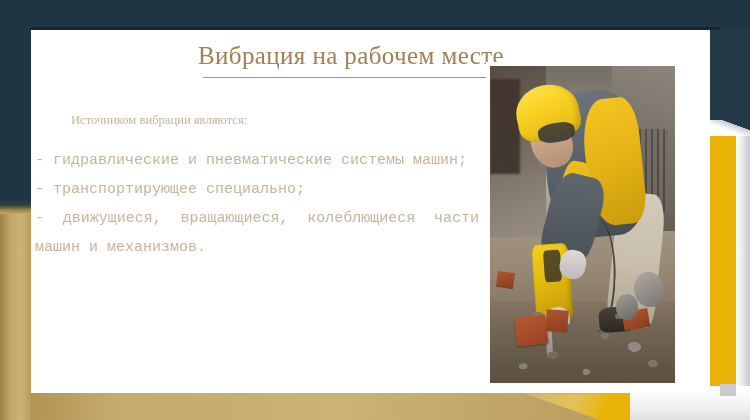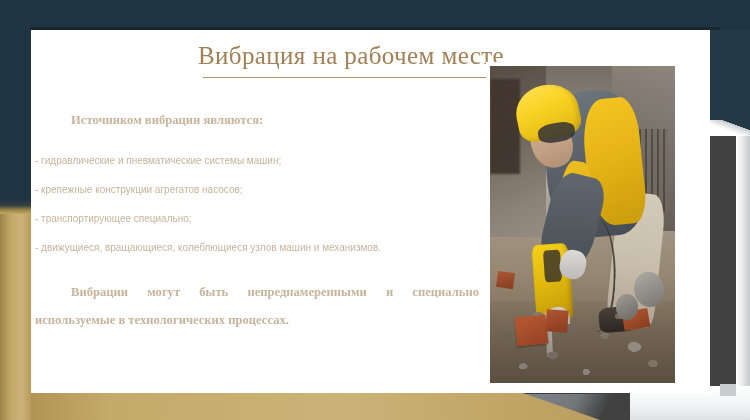--- a/index.html
+++ b/index.html
@@ -8,21 +8,21 @@
     width:750px; height:420px;
     overflow:hidden;
     background:#ffffff;
     font-family:"Liberation Serif", serif;
   }
 
   
   #slide {
     position:relative;
     width:750px; height:420px;
-    background:#404040;
+    background:#eab308;
     overflow:hidden;
   }
 
   
   .frame-top {
     position:absolute; left:0; top:0;
     width:750px; height:30px;
     background:#203543;
     z-index:3;
   }
@@ -149,25 +149,25 @@
 
   .p {
     font-family:"Liberation Serif", serif;
     font-size:12.6px;
     line-height:28px;
     color:#c6b49c;
     margin:0;
   }
   .p.indent { text-indent:36px; }
   .p.just   { text-align:justify; }
-  .p.gap    { margin-top:14px;font-weight:bold; }
+  .p.gap    { margin-top:14px; }
 
   .list-item {
-    font-family:Liberation Sans, sans-serif;
-    font-size:10px;
+    font-family:Liberation Mono, monospace;
+    font-size:15px;
     line-height:29px;
     color:#c6b49c;
   }
   .list-item.just { text-align:justify; }
 
   
   .photo-wrap {
     position:absolute;
     left:455px; top:32px;
     width:193px; height:325px;
@@ -412,28 +412,26 @@
     <div class="title">Вибрация на рабочем месте</div>
     <div class="title-underline"></div>
 
     <div class="body-col">
 
 
       <p class="p indent gap">Источником вибрации являются:</p>
 
       <div class="list-item" style="margin-top:12px;">- гидравлические и пневматические системы машин;</div>
 
-      <div class="list-item">- крепежные конструкции агрегатов насосов;</div>
 
       <div class="list-item">- транспортирующее специально;</div>
 
 
-      <div class="list-item just">-  движущиеся, вращающиеся, колеблющиеся узлов машин и механизмов.</div>
-
-      <p class="p indent gap just" style="margin-top:16px;">Вибрации могут быть непреднамеренными и специально используемые в технологических процессах.</p>
+      <div class="list-item just">-  движущиеся, вращающиеся, колеблющиеся части машин и механизмов.</div>
+
     </div>
 
     <div class="photo-wrap">
       <div class="photo">
         <div class="ph-bg"></div>
         <div class="ph-wallL"></div>
         <div class="ph-wallDark"></div>
         <div class="ph-wallR"></div>
         <div class="ph-grateR"></div>
         <div class="ph-ground"></div>

